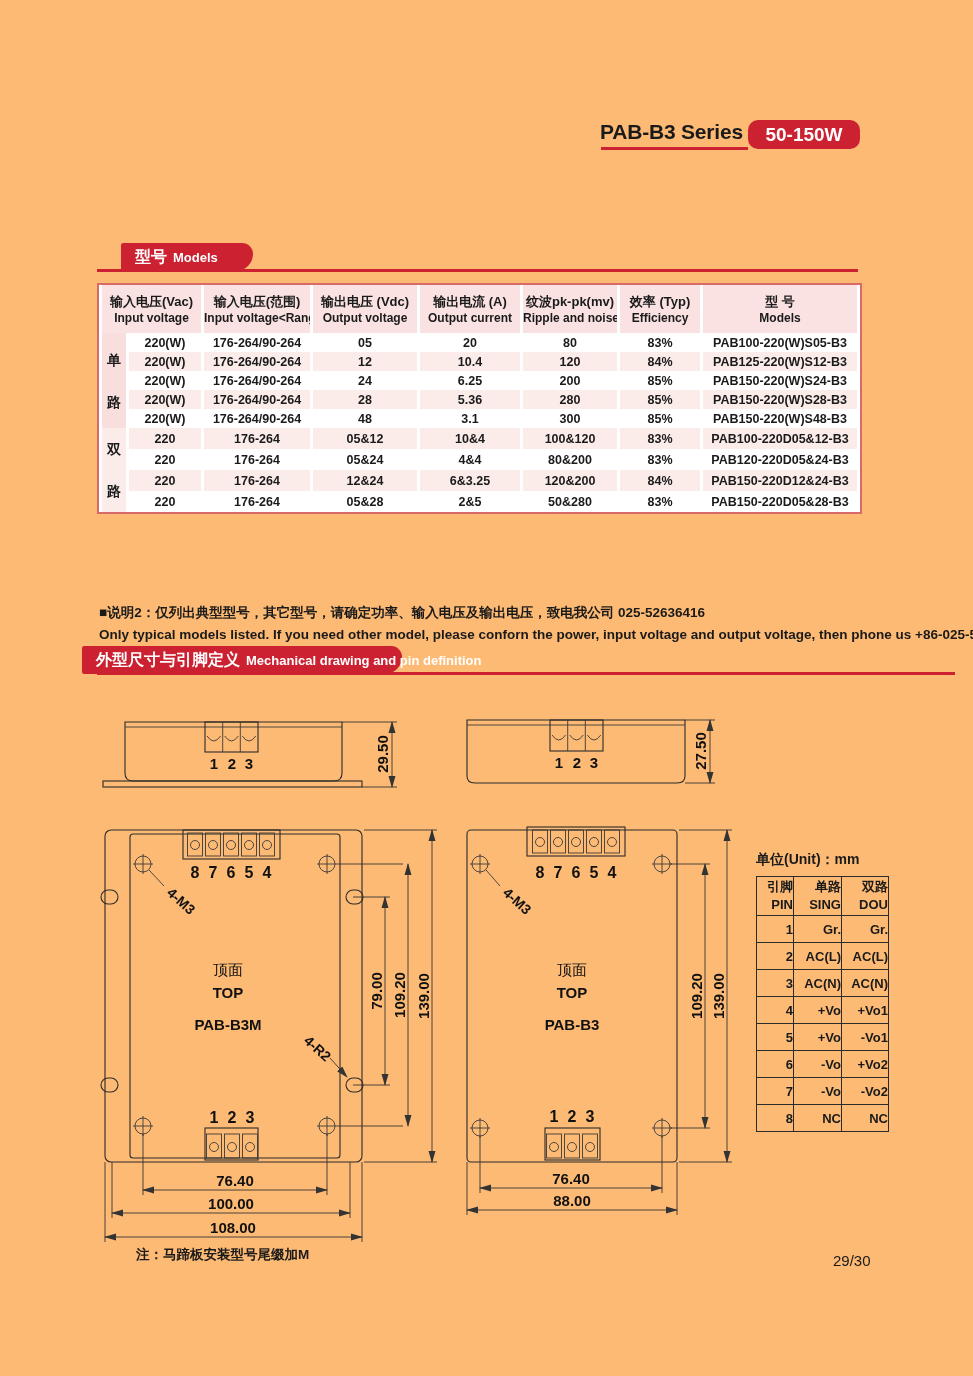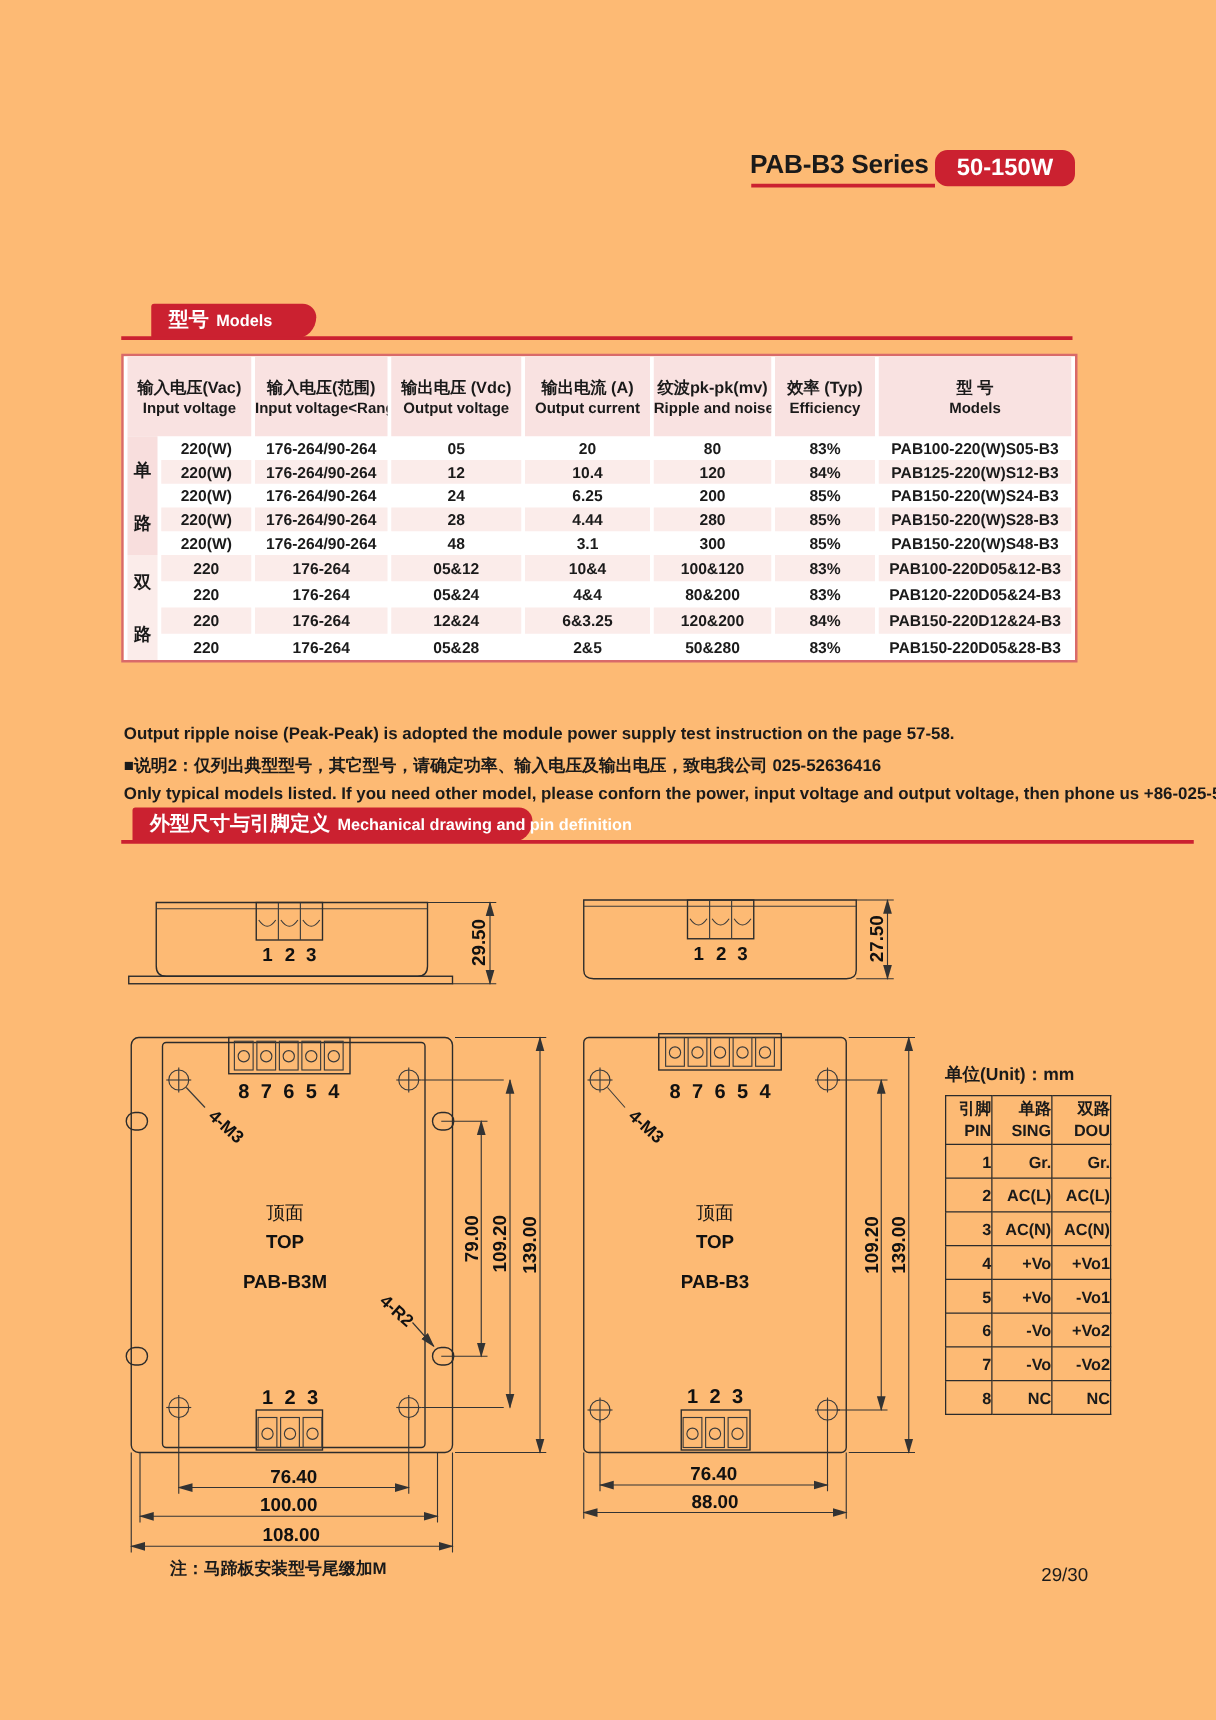--- a/index.html
+++ b/index.html
@@ -20,31 +20,31 @@
   
   .ribbon{
     background:#cb2130;color:#fff;height:28px;line-height:28px;
     border-radius:3px 14px 22px 3px;padding-left:14px;white-space:nowrap;
   }
   .ribbon .zh{font-size:16px;font-weight:bold;}
   .ribbon .en{font-size:13px;font-weight:bold;margin-left:6px;}
   .ribbon-line{height:2.5px;background:#cb2130;}
   .ribbon-models{left:97px;top:243px;width:118px;margin-left:24px;}
   .ribbon-models-line{left:97px;top:269px;width:761px;}
-  .ribbon-mech{left:106px;top:646px;width:306px;}
+  .ribbon-mech{left:82px;top:646px;width:306px;}
   .ribbon-mech-line{left:97px;top:672px;width:858px;}
 
   
   .models-table-wrap{left:97px;top:283px;width:761px;border:2px solid #d96a6a;background:#fff;}
   table.models{border-collapse:separate;border-spacing:3px 0;width:100%;table-layout:fixed;background:#fff;}
   table.models th,table.models td{
     padding:0;text-align:center;vertical-align:middle;white-space:nowrap;
     font-size:12.5px;font-weight:bold;overflow:hidden;
   }
-  table.models thead th{background:#f9e2e1;height:64px;}
+  table.models thead th{background:#f9e2e1;height:48px;}
   table.models thead .h-zh{font-size:13px;font-weight:bold;}
   table.models thead .h-en{font-size:12px;font-weight:bold;}
   table.models tbody td{height:19px;}
   table.models tbody tr.alt td{background:#fbecea;}
   table.models td.group-cell{
     background:#f8dedd;font-size:14px;font-weight:bold;vertical-align:middle;
   }
   table.models td.group-cell div{line-height:1;padding:14px 0;}
 
   
@@ -172,21 +172,21 @@
             <td>24</td>
             <td>6.25</td>
             <td>200</td>
             <td>85%</td>
             <td>PAB150-220(W)S24-B3</td>
           </tr>
           <tr class="alt">
             <td>220(W)</td>
             <td>176-264/90-264</td>
             <td>28</td>
-            <td>4.44</td>
+            <td>5.36</td>
             <td>280</td>
             <td>85%</td>
             <td>PAB150-220(W)S28-B3</td>
           </tr>
           <tr>
             <td>220(W)</td>
             <td>176-264/90-264</td>
             <td>48</td>
             <td>3.1</td>
             <td>300</td>
@@ -230,21 +230,20 @@
             <td>05&amp;28</td>
             <td>2&amp;5</td>
             <td>50&amp;280</td>
             <td>83%</td>
             <td>PAB150-220D05&amp;28-B3</td>
           </tr>
         </tbody>
     </table>
   </div>
 
-  <div class="abs note note-en note1-en">Output ripple noise (Peak-Peak) is adopted the module power supply test instruction on the page 57-58.</div>
   <div class="abs note note-zh note2-zh">■说明2：仅列出典型型号，其它型号，请确定功率、输入电压及输出电压，致电我公司  025-52636416</div>
   <div class="abs note note-en note2-en">Only typical models listed. If you need other model, please conforn the power, input voltage and output voltage, then phone us  +86-025-52235946.</div>
 
   <div class="abs ribbon ribbon-mech">
     <span class="zh">外型尺寸与引脚定义</span><span class="en">Mechanical drawing and pin definition</span>
   </div>
   <div class="abs ribbon-line ribbon-mech-line"></div>
 
   <svg class="abs drawing-svg" width="973" height="570" viewBox="0 0 973 570">
     <defs>

